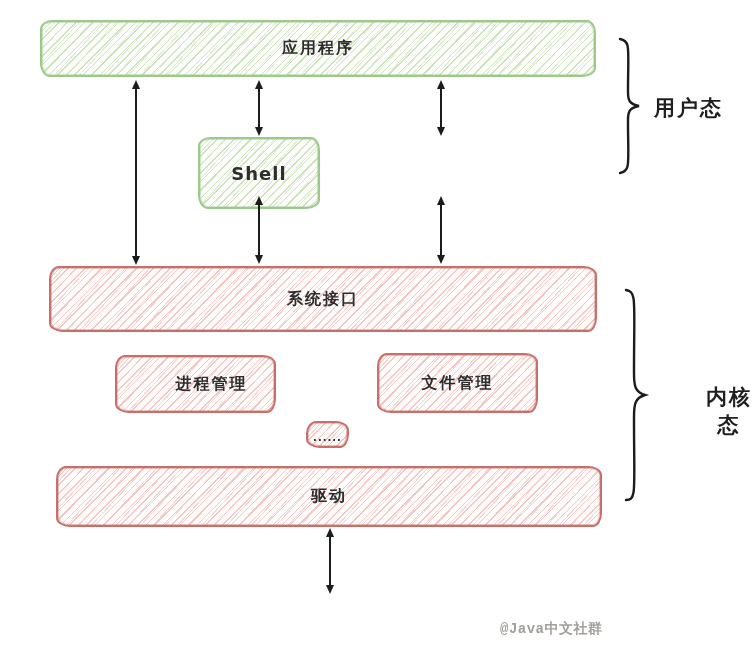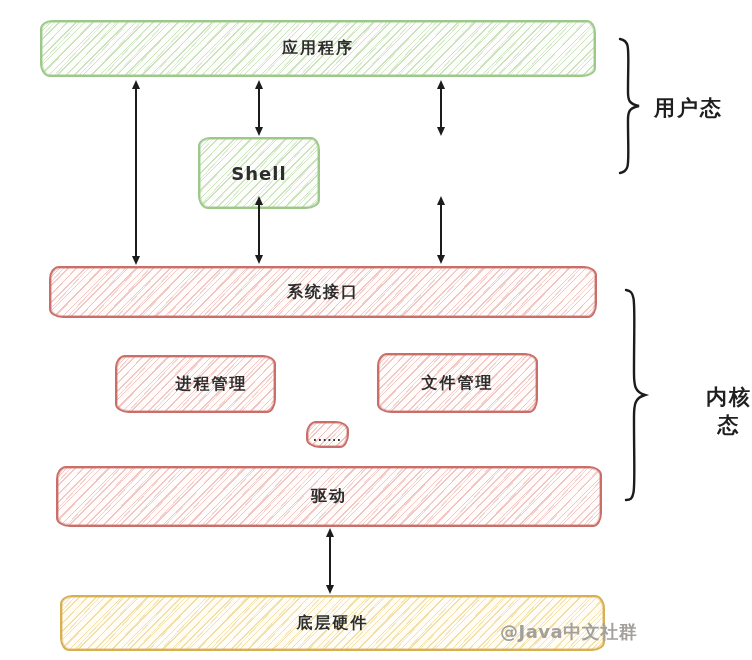--- a/index.html
+++ b/index.html
@@ -38,55 +38,52 @@
       repeating-linear-gradient(135deg, rgba(240,217,150,.8) 0 1px, transparent 1px 6px),
       repeating-linear-gradient(133deg, rgba(243,226,171,.8) 0 1px, transparent 1px 9px),
       #fffdf6;
   }
   .arrow{position:absolute;width:12px;display:flex;flex-direction:column;align-items:center;}
   .arrow .line{flex:1;width:2px;background:#1c1c1c;}
   .arrow .head-up{width:0;height:0;border-left:4px solid transparent;border-right:4px solid transparent;border-bottom:9px solid #1c1c1c;}
   .arrow .head-down{width:0;height:0;border-left:4px solid transparent;border-right:4px solid transparent;border-top:9px solid #1c1c1c;}
   .brace{position:absolute;}
   .region-label{position:absolute;font-size:21px;font-weight:700;color:#1f1f1f;letter-spacing:2px;text-align:center;}
-  .watermark{position:absolute;font-size:18px;font-weight:700;color:#a3a09b;letter-spacing:.5px;}
+  .watermark{position:absolute;font-size:14px;font-weight:700;color:#a3a09b;letter-spacing:.5px;font-family:Liberation Mono, monospace;}
   .shell-label{font-size:18px;letter-spacing:1px;}
   .dots{font-size:10px;font-weight:800;letter-spacing:1px;align-items:flex-end;padding-bottom:3px;}
 </style>
 </head>
 <body>
 
 <div id="canvas">
 
   <div class="box green" style="left:40px;top:20px;width:556px;height:57px;">
     <span>应用程序</span>
   </div>
   <div class="box green" style="left:198px;top:137px;width:122px;height:72px;">
     <span class="shell-label">Shell</span>
   </div>
 
-  <div class="box red" style="left:49px;top:266px;width:548px;height:52px;">
+  <div class="box red" style="left:49px;top:266px;width:548px;height:66px;">
     <span>系统接口</span>
   </div>
   <div class="box red" style="left:115px;top:355px;width:161px;height:58px;padding-left:32px;">
     <span>进程管理</span>
   </div>
   <div class="box red" style="left:377px;top:353px;width:161px;height:60px;">
     <span>文件管理</span>
   </div>
   <div class="box red dots" style="left:306px;top:421px;width:43px;height:27px;">
     <span>......</span>
   </div>
   <div class="box red" style="left:56px;top:466px;width:546px;height:61px;">
     <span>驱动</span>
   </div>
 
-  <div class="box yellow" style="left:60px;top:595px;width:545px;height:56px;">
-    <span>底层硬件</span>
-  </div>
 
   <div class="arrow" style="left:130px;top:80px;height:185px;">
     <div class="head-up"></div>
     <div class="line"></div>
     <div class="head-down"></div>
   </div>
   <div class="arrow" style="left:253px;top:80px;height:56px;">
     <div class="head-up"></div>
     <div class="line"></div>
     <div class="head-down"></div>

